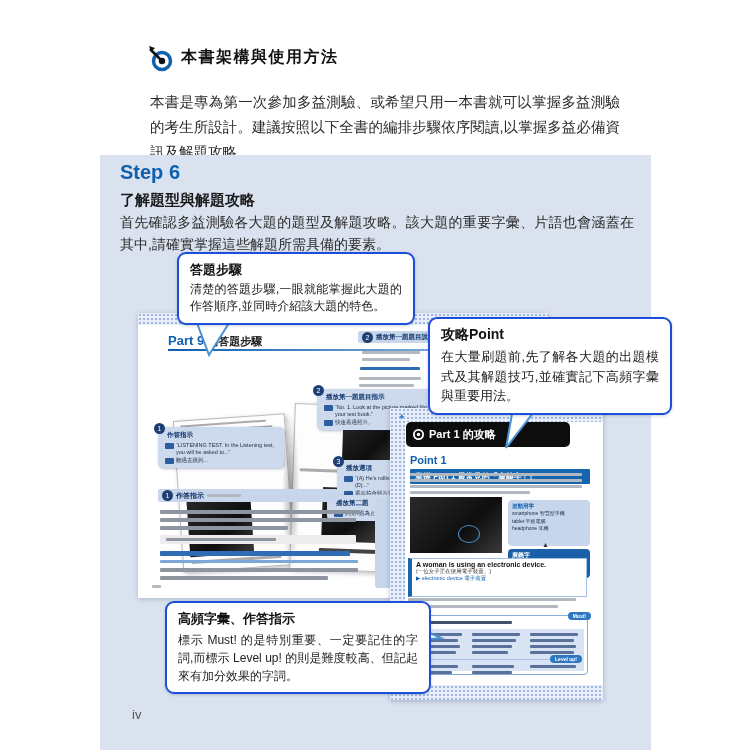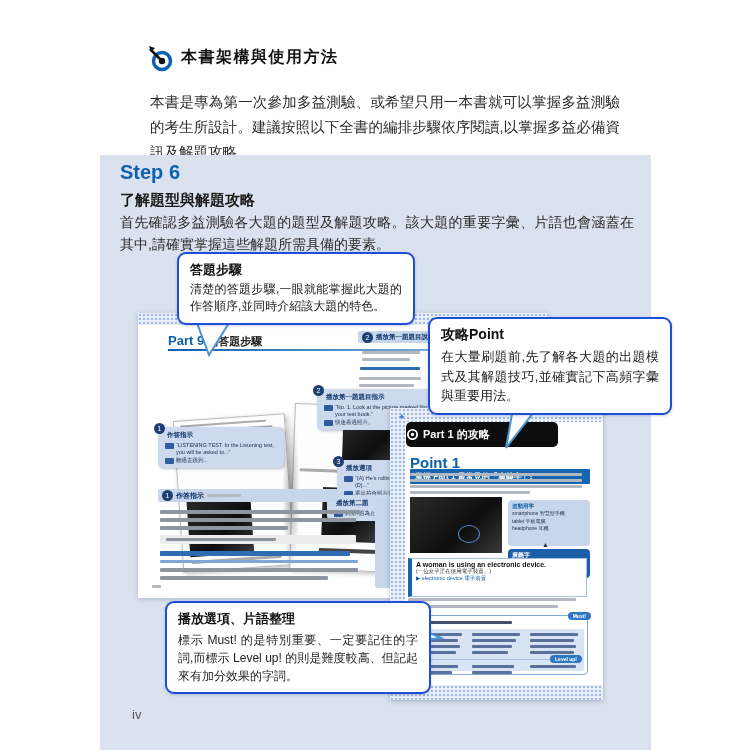--- a/index.html
+++ b/index.html
@@ -86,23 +86,23 @@
   #mc1{left:8px;top:72px;width:114px;}
   #mc3{left:187px;top:105px;width:118px;}
   #mc4{left:177px;top:140px;width:132px;}
 
   
   #pa-side-box{left:237px;top:185px;width:30px;height:90px;background:#c7d6eb;border-radius:3px;}
   #pa-gray{left:22px;top:222px;width:196px;height:9px;background:#ececec;border-radius:1px;}
 
   
   #pb-star{left:8px;top:4px;font-size:9px;color:#3a7bd5;}
-  #pb-banner{left:16px;top:14px;width:152px;height:25px;background:#0d0d0d;border-radius:5px;color:#fff;display:flex;align-items:center;gap:4px;padding:0 0;}
+  #pb-banner{left:16px;top:14px;width:152px;height:25px;background:#0d0d0d;border-radius:5px;color:#fff;display:flex;align-items:center;gap:4px;padding:0 6px;}
   #pb-banner .bt{font-size:11px;font-weight:bold;white-space:nowrap;}
-  #pb-point{left:20px;top:31px;font-size:15px;font-weight:bold;color:#0e5fae;top:46px;}
+  #pb-point{left:20px;top:31px;font-size:11px;font-weight:bold;color:#0e5fae;top:46px;}
   #pb-headbar{left:20px;top:61px;width:170px;height:15px;background:#1566ae;color:#fff;font-size:8px;font-weight:bold;line-height:15px;padding:0 5px;border-radius:1px;white-space:nowrap;overflow:hidden;}
   #pb-photo{left:20px;top:89px;width:92px;height:56px;}
   #pb-photo .ring{position:absolute;left:48px;top:28px;width:20px;height:16px;border:1.5px solid #4a8fd0;border-radius:50%;}
   #pb-wordbox{left:118px;top:92px;width:74px;height:40px;background:#c7d6eb;border-radius:4px;padding:3px 4px;}
   #pb-wordbox .wt{font-size:5.5px;font-weight:bold;color:#0e5fae;}
   #pb-wordbox .wi{font-size:5px;color:#1c2c44;line-height:1.5;}
   #pb-arrow{left:152px;top:133px;font-size:7px;color:#333;}
   #pb-broadbox{left:118px;top:141px;width:74px;height:25px;background:#1b5fa9;border-radius:4px;padding:2px 4px;color:#fff;}
   #pb-broadbox .wt{font-size:6px;font-weight:bold;}
   #pb-broadbox .wi{font-size:5px;line-height:1.5;}
@@ -339,17 +339,17 @@
 </svg>
 <div class="abs callout" id="callout2">
   <div class="c-title">攻略Point</div>
   <div class="c-body">在大量刷題前,先了解各大題的出題模式及其解題技巧,並確實記下高頻字彙與重要用法。</div>
 </div>
 
 <svg class="abs tail" style="left:395px;top:612px;" width="55" height="40">
   <path d="M1,6 L46,26 L1,31 Z" fill="#fff" stroke="#4a93d4" stroke-width="2"></path>
 </svg>
 <div class="abs callout" id="callout3">
-  <div class="c-title">播放選項、片語整理</div>
+  <div class="c-title">高頻字彙、作答指示</div>
   <div class="c-body">標示 Must! 的是特別重要、一定要記住的字詞,而標示 Level up! 的則是難度較高、但記起來有加分效果的字詞。</div>
 </div>
 
 <div class="abs" id="folio">iv</div>
 
 </body></html>

